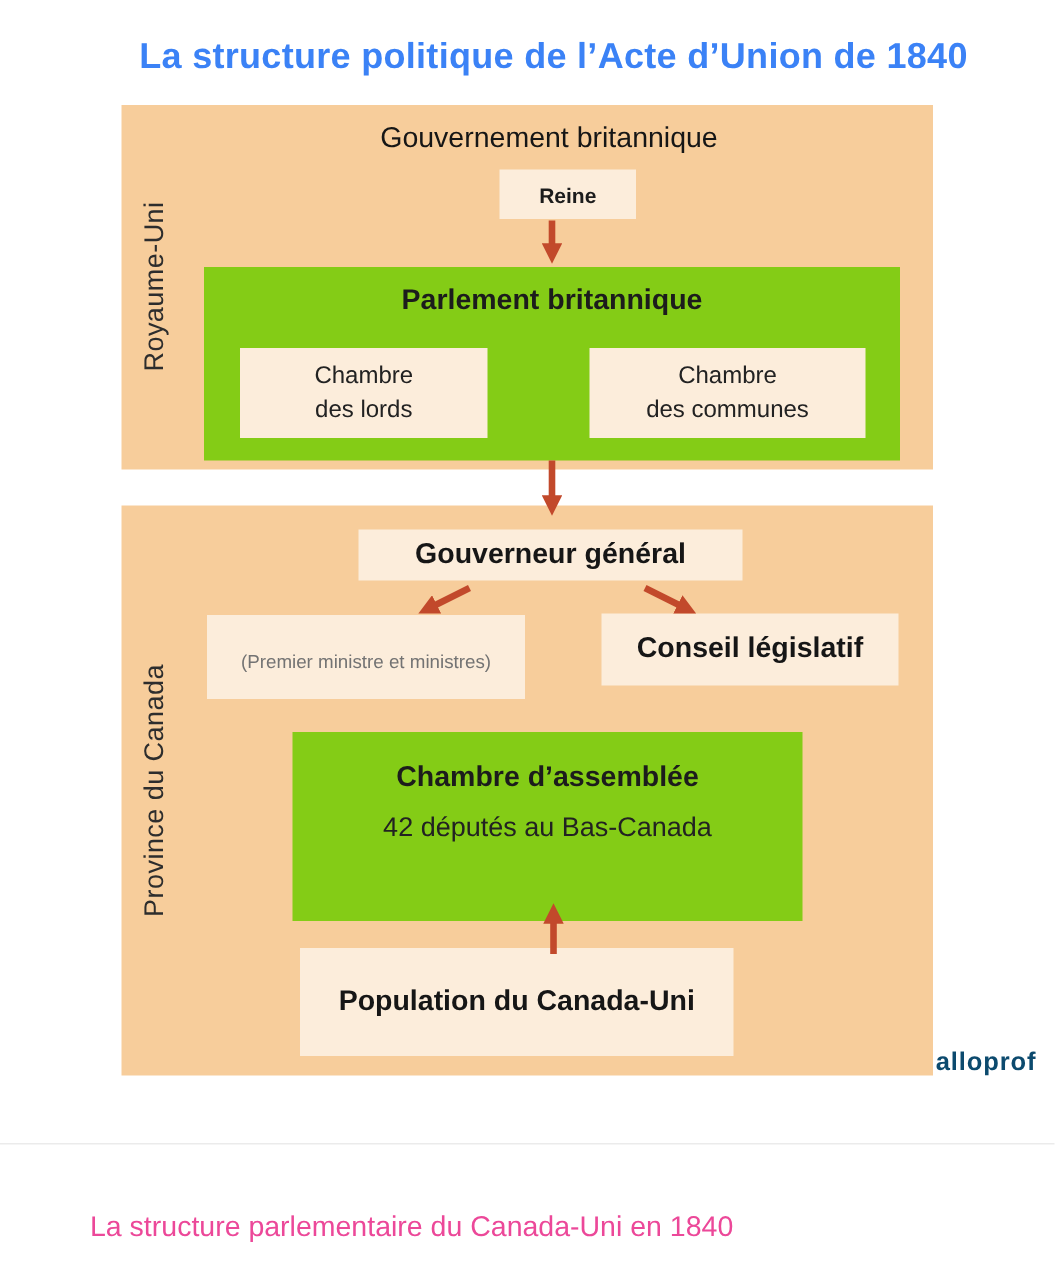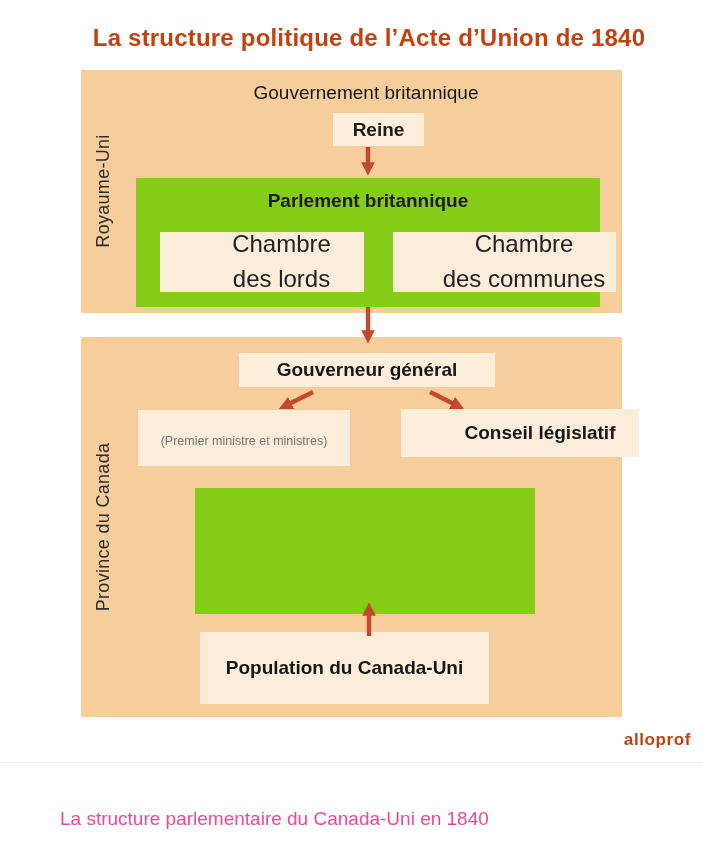--- a/index.html
+++ b/index.html
@@ -3,21 +3,21 @@
 <meta charset="utf-8">
 <style>
   html,body{margin:0;padding:0;}
   body{
     width:703px;height:848px;position:relative;background:#ffffff;
     font-family:"Liberation Sans","DejaVu Sans",sans-serif;
     color:#1c1c1c;overflow:hidden;
   }
   .title{
     position:absolute;left:35px;top:24px;width:668px;
-    font-size:24px;font-weight:700;text-align:center;color:#c2410c;
+    font-size:24px;font-weight:700;text-align:center;color:#3b82f6;
     letter-spacing:0.2px;
   }
   .panel{
     position:absolute;left:81px;width:541px;background:#f7cd9b;
   }
   .panel-uk{top:70px;height:243px;}
   .panel-ca{top:337px;height:380px;}
   .side-label{
     position:absolute;transform:translate(-50%,-50%) rotate(-90deg);
     white-space:nowrap;font-size:18px;color:#2d2d2d;letter-spacing:0.3px;
@@ -28,38 +28,38 @@
     position:absolute;left:86px;top:82px;width:560px;text-align:center;
     font-size:19px;font-weight:400;color:#161616;
   }
   .box{
     position:absolute;display:flex;flex-direction:column;
     align-items:center;justify-content:center;text-align:center;
   }
   .leaf{background:#fceddb;}
   .wrapper{background:#84cc16;}
   .b{font-weight:700;font-size:19px;color:#161616;}
-  .r{font-weight:400;font-size:24px;color:#222222;padding-left:39px;}
-  .box-reine{left:333px;top:113px;width:91px;height:33px;font-size:19px;font-weight:700;}
+  .r{font-weight:400;font-size:16px;color:#222222;}
+  .box-reine{left:333px;top:113px;width:91px;height:33px;font-size:14px;font-weight:700;}
   .box-parlement{left:136px;top:178px;width:464px;height:129px;justify-content:flex-start;}
   .parlement-title{margin-top:12px;font-size:19px;font-weight:700;}
   .box-lords{left:160px;top:232px;width:165px;height:60px;line-height:1.45;}
   .box-communes{left:393px;top:232px;width:184px;height:60px;line-height:1.45;}
   .box-gouverneur{left:239px;top:353px;width:256px;height:34px;}
   .box-exec{left:138px;top:410px;width:212px;height:56px;}
   .exec-sub{font-size:12.5px;font-weight:400;color:#737373;margin-top:6px;}
-  .box-leg{left:401px;top:409px;width:198px;height:48px;padding-left:40px;}
+  .box-leg{left:401px;top:409px;width:198px;height:48px;}
   .box-assemblee{left:195px;top:488px;width:340px;height:126px;justify-content:flex-start;}
   .assemblee-title{margin-top:20px;margin-bottom:9px;font-size:19px;font-weight:700;}
   .assemblee-line{font-size:18px;line-height:1.35;color:#222222;}
   .box-population{left:200px;top:632px;width:289px;height:72px;}
   .arrow-layer{position:absolute;left:0;top:0;pointer-events:none;}
   .logo{
-    position:absolute;right:12px;top:730px;font-size:17px;font-weight:600;
-    letter-spacing:0.6px;color:#c2410c;text-align:center;
+    position:absolute;right:12px;top:698px;font-size:17px;font-weight:600;
+    letter-spacing:0.6px;color:#0c4a6e;text-align:center;
   }
   .divider{position:absolute;left:0;top:762px;width:703px;height:1px;background:#ebebeb;}
   .caption{
     position:absolute;left:60px;top:808px;font-size:19px;font-weight:400;color:#ec4899;
   }
 </style>
 </head>
 <body>
 
 <div class="title">La structure politique de l’Acte d’Union de 1840</div>
@@ -97,20 +97,22 @@
 
 <div class="box leaf box-exec">
   <span class="exec-sub">(Premier ministre et ministres)</span>
 </div>
 
 <div class="box leaf box-leg b">
   <span>Conseil législatif</span>
 </div>
 
 <div class="box wrapper box-assemblee">
+  <div class="assemblee-title">Chambre d’assemblée</div>
+  <div class="assemblee-line">42 députés au Bas-Canada</div>
 </div>
 
 <div class="box leaf box-population b">
   <span>Population du Canada-Uni</span>
 </div>
 
 <svg class="arrow-layer" width="703" height="848" viewBox="0 0 703 848">
   <defs>
     <marker id="ah" viewBox="0 0 10 10" refX="5" refY="5" markerWidth="3.1" markerHeight="3.1" orient="auto-start-reverse">
       <path d="M0,0 L10,5 L0,10 z" fill="#c2492b"></path>

